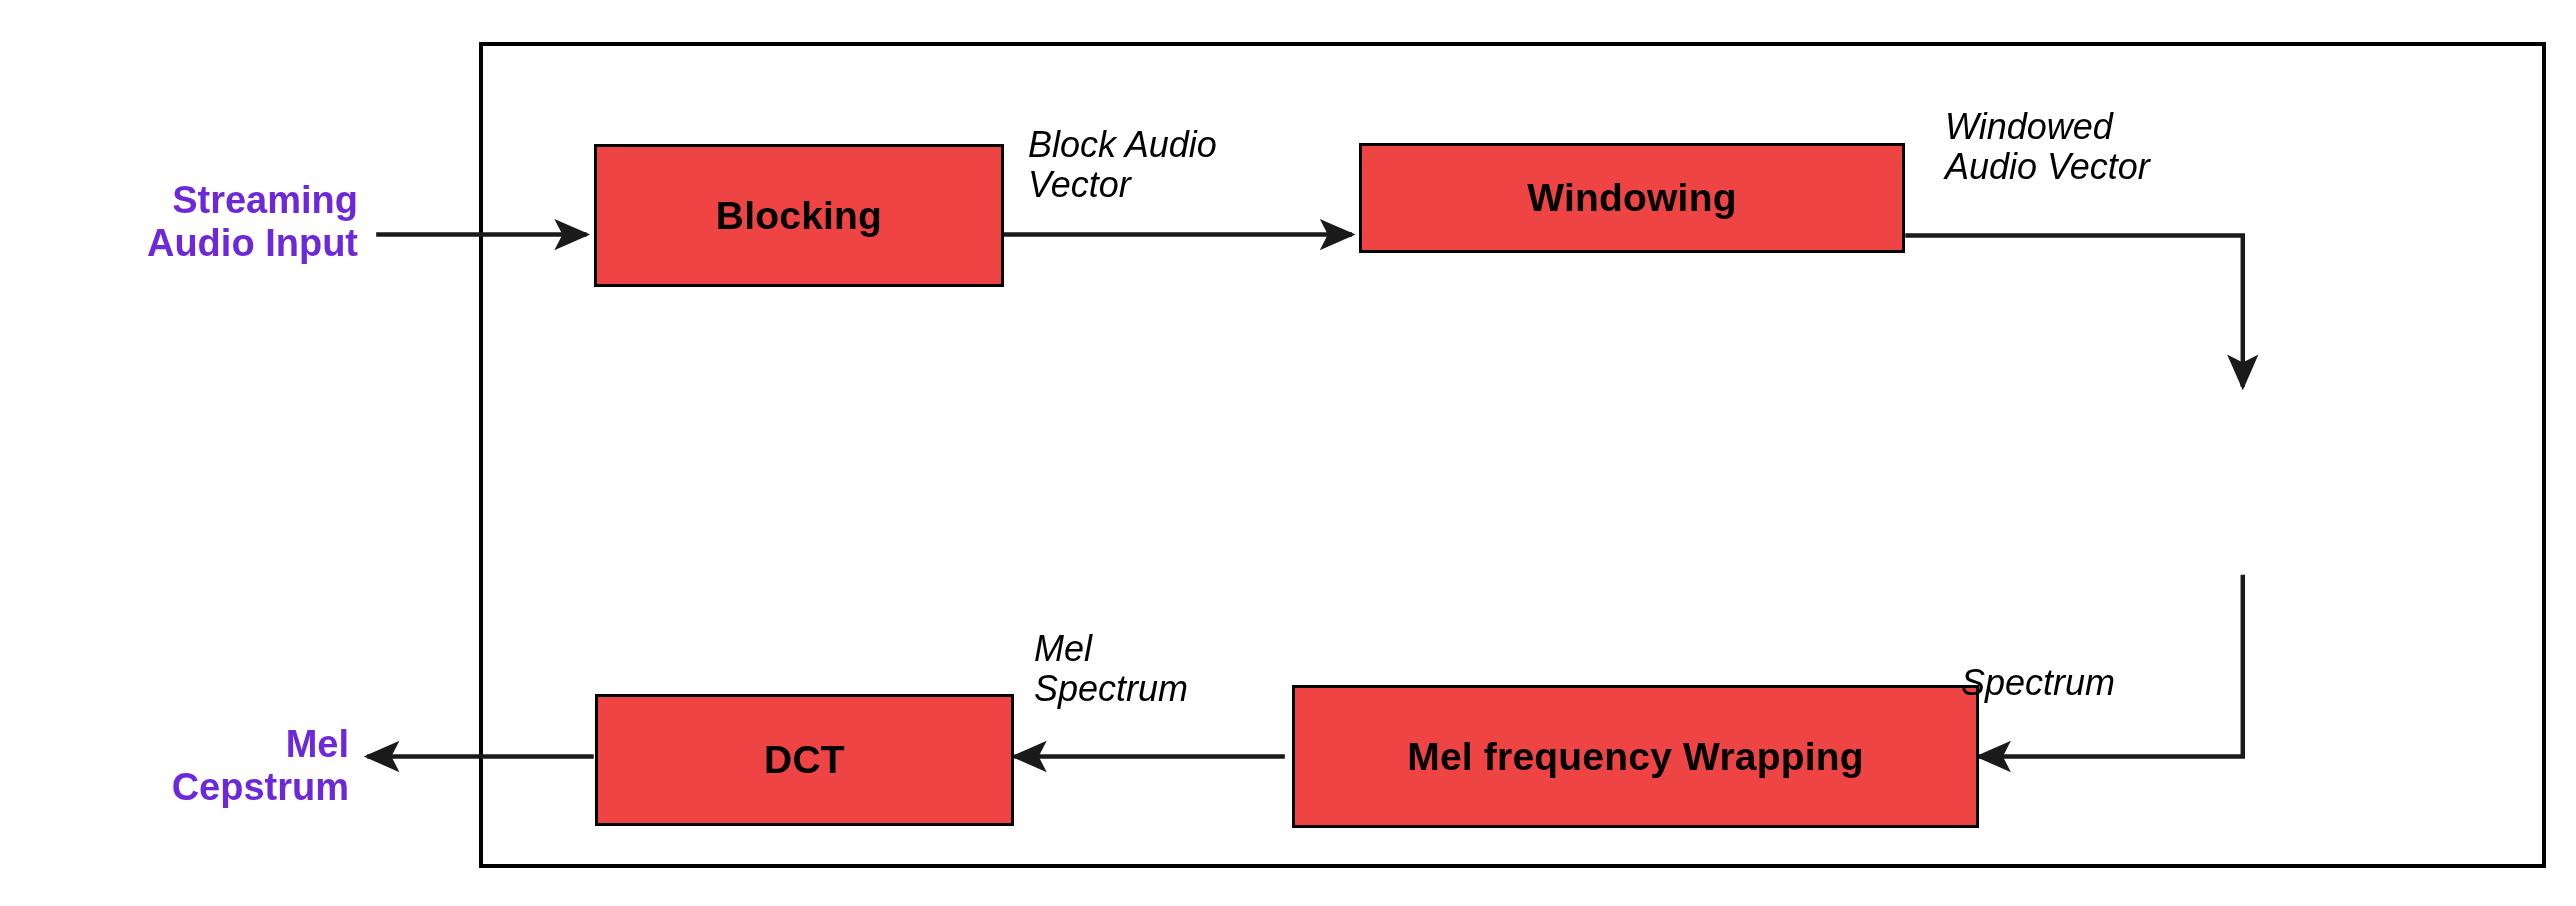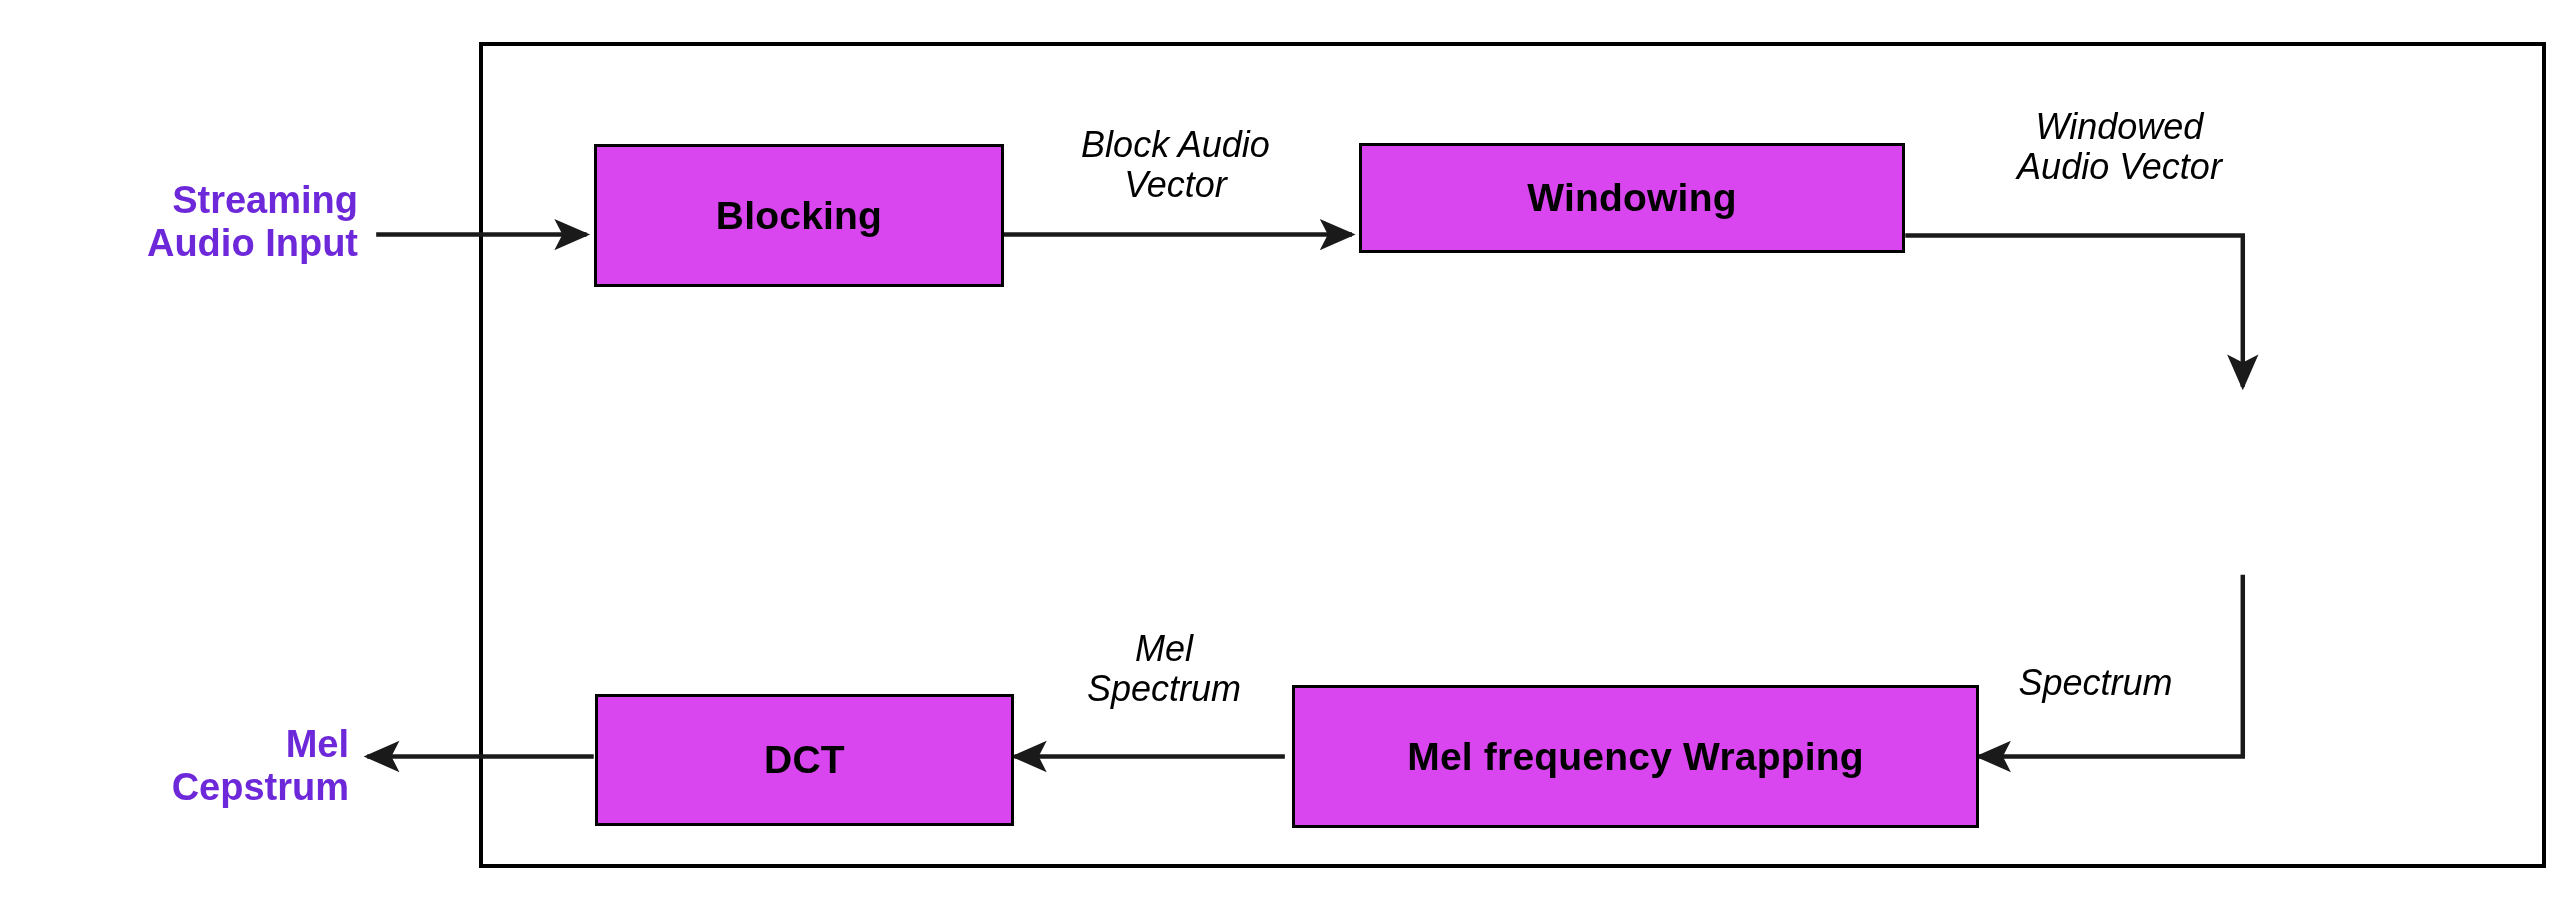--- a/index.html
+++ b/index.html
@@ -25,21 +25,21 @@
     top: 42px;
     width: 2067px;
     height: 826px;
     border: 4.5px solid #000000;
     box-sizing: border-box;
     background: transparent;
   }
   .proc-box {
     position: absolute;
     box-sizing: border-box;
-    background: #d946ef;
+    background: #ef4444;
     border: 3.6px solid #000000;
     display: flex;
     align-items: center;
     justify-content: center;
     color: #000000;
     font-weight: bold;
     font-size: 39px;
     letter-spacing: 0.2px;
     font-family: "Liberation Sans", sans-serif;
   }
@@ -52,21 +52,21 @@
     text-align: right;
     font-family: "Liberation Sans", sans-serif;
     white-space: pre-line;
   }
   .edge-label {
     position: absolute;
     font-style: italic;
     font-size: 36px;
     line-height: 1.12;
     color: #000000;
-    text-align: center;
+    text-align: left;
     font-family: "Liberation Sans", sans-serif;
     white-space: pre-line;
   }
   svg.wires {
     position: absolute;
     left: 0;
     top: 0;
     width: 2576px;
     height: 906px;
     pointer-events: none;

